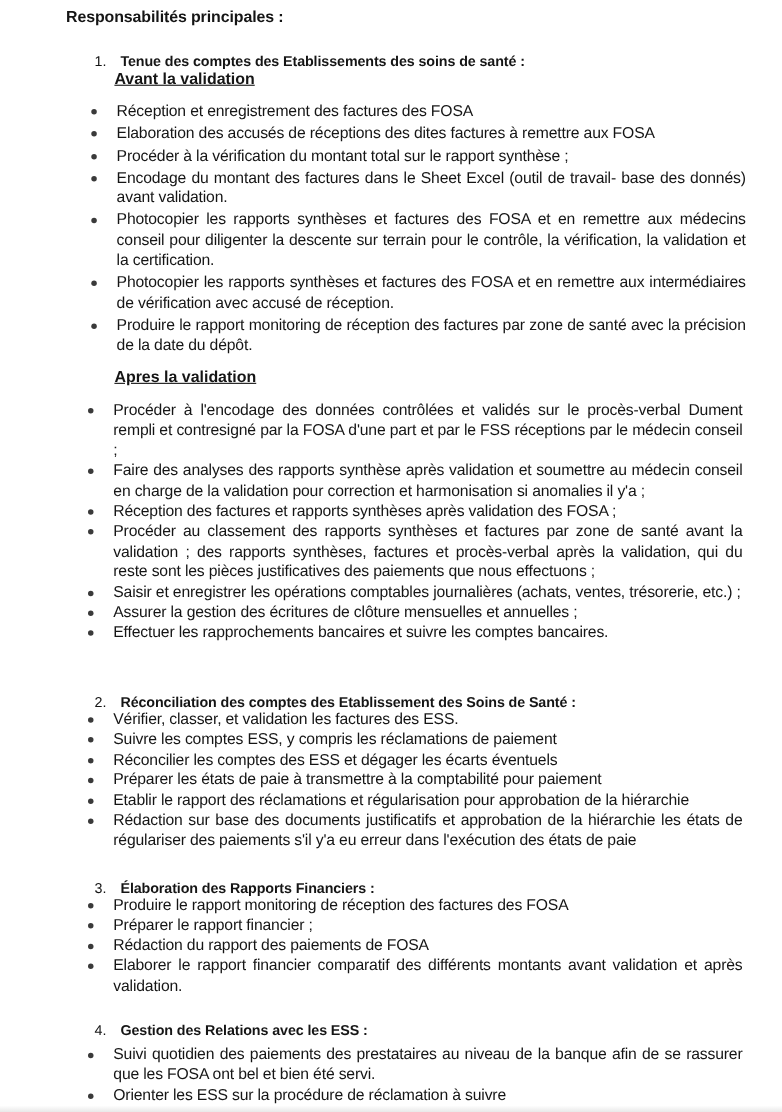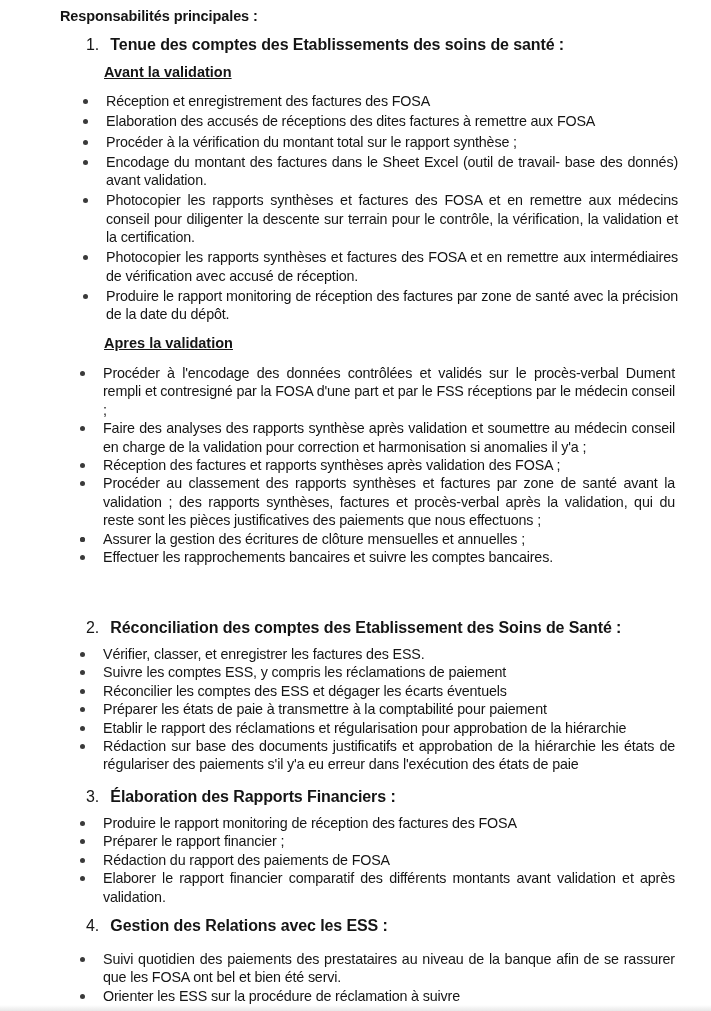--- a/index.html
+++ b/index.html
@@ -7,22 +7,23 @@
     width: 711px; height: 1011px; overflow: hidden; position: relative;
     font-family: "Liberation Sans", sans-serif; color: #151515;
   }
   .page { position: absolute; left: 0; top: 0; width: 711px; height: 1011px; padding-left: 44px; }
   .doc-title {
     position: absolute; left: 60px; top: 8px;
     font-size: 14.5px; font-weight: bold; letter-spacing: -0.1px;
   }
   .section-heading {
     position: absolute; left: 86px;
-    font-size: 16px; font-weight: bold; letter-spacing: -0.1px;
+    font-size: 13px; font-weight: bold; letter-spacing: -0.1px;
     white-space: nowrap;
+    margin-top: 12px;
   }
   .section-heading .num { display: inline-block; width: 20px; font-weight: normal; }
   .sub-heading {
     position: absolute; left: 104px;
     font-size: 14.5px; font-weight: bold; text-decoration: underline;
   }
   .blist { position: absolute; left: 80px; width: 598px; margin: 0; padding: 0; list-style: none; }
   .blist li {
     position: relative; padding-left: 26px;
     font-size: 14.3px; line-height: 18.3px; letter-spacing: -0.15px;
@@ -64,31 +65,31 @@
       <li><span class="bullet"></span><span>Photocopier les rapports synthèses et factures des FOSA et en remettre aux intermédiaires de vérification avec accusé de réception.</span></li>
       <li><span class="bullet"></span><span>Produire le rapport monitoring de réception des factures par zone de santé avec la précision de la date du dépôt.</span></li>
     </ul>
 
   <div class="sub-heading" style="top:335px;">Apres la validation</div>
   <ul class="blist tight left2" style="top:364px;">
       <li><span class="bullet"></span><span>Procéder à l'encodage des données contrôlées et validés sur le procès-verbal Dument rempli et contresigné par la FOSA d'une part et par le FSS réceptions par le médecin conseil ;</span></li>
       <li><span class="bullet"></span><span>Faire des analyses des rapports synthèse après validation et soumettre au médecin conseil en charge de la validation pour correction et harmonisation si anomalies il y'a ;</span></li>
       <li><span class="bullet"></span><span>Réception des factures et rapports synthèses après validation des FOSA ;</span></li>
       <li><span class="bullet"></span><span>Procéder au classement des rapports synthèses et factures par zone de santé avant la validation ; des rapports synthèses, factures et procès-verbal après la validation, qui du reste sont les pièces justificatives des paiements que nous effectuons ;</span></li>
-      <li><span class="bullet"></span></li>
+      <li><span class="bullet"></span><span>Saisir et enregistrer les opérations comptables journalières (achats, ventes, trésorerie, etc.) ;</span></li>
       <li><span class="bullet"></span><span>Assurer la gestion des écritures de clôture mensuelles et annuelles ;</span></li>
       <li><span class="bullet"></span><span>Effectuer les rapprochements bancaires et suivre les comptes bancaires.</span></li>
     </ul>
 
   <div class="section-heading" style="top:619px;">
     <span class="num">2.</span>
     <span>Réconciliation des comptes des Etablissement des Soins de Santé :</span>
   </div>
   <ul class="blist tight left2" style="top:645px;">
-      <li><span class="bullet"></span><span>Vérifier, classer, et enregistrer les factures des ESS.</span></li>
+      <li><span class="bullet"></span><span>Vérifier, classer, et validation les factures des ESS.</span></li>
       <li><span class="bullet"></span><span>Suivre les comptes ESS, y compris les réclamations de paiement</span></li>
       <li><span class="bullet"></span><span>Réconcilier les comptes des ESS et dégager les écarts éventuels</span></li>
       <li><span class="bullet"></span><span>Préparer les états de paie à transmettre à la comptabilité pour paiement</span></li>
       <li><span class="bullet"></span><span>Etablir le rapport des réclamations et régularisation pour approbation de la hiérarchie</span></li>
       <li><span class="bullet"></span><span>Rédaction sur base des documents justificatifs et approbation de la hiérarchie les états de régulariser des paiements s'il y'a eu erreur dans l'exécution des états de paie</span></li>
     </ul>
 
   <div class="section-heading" style="top:788px;">
     <span class="num">3.</span>
     <span>Élaboration des Rapports Financiers :</span>

